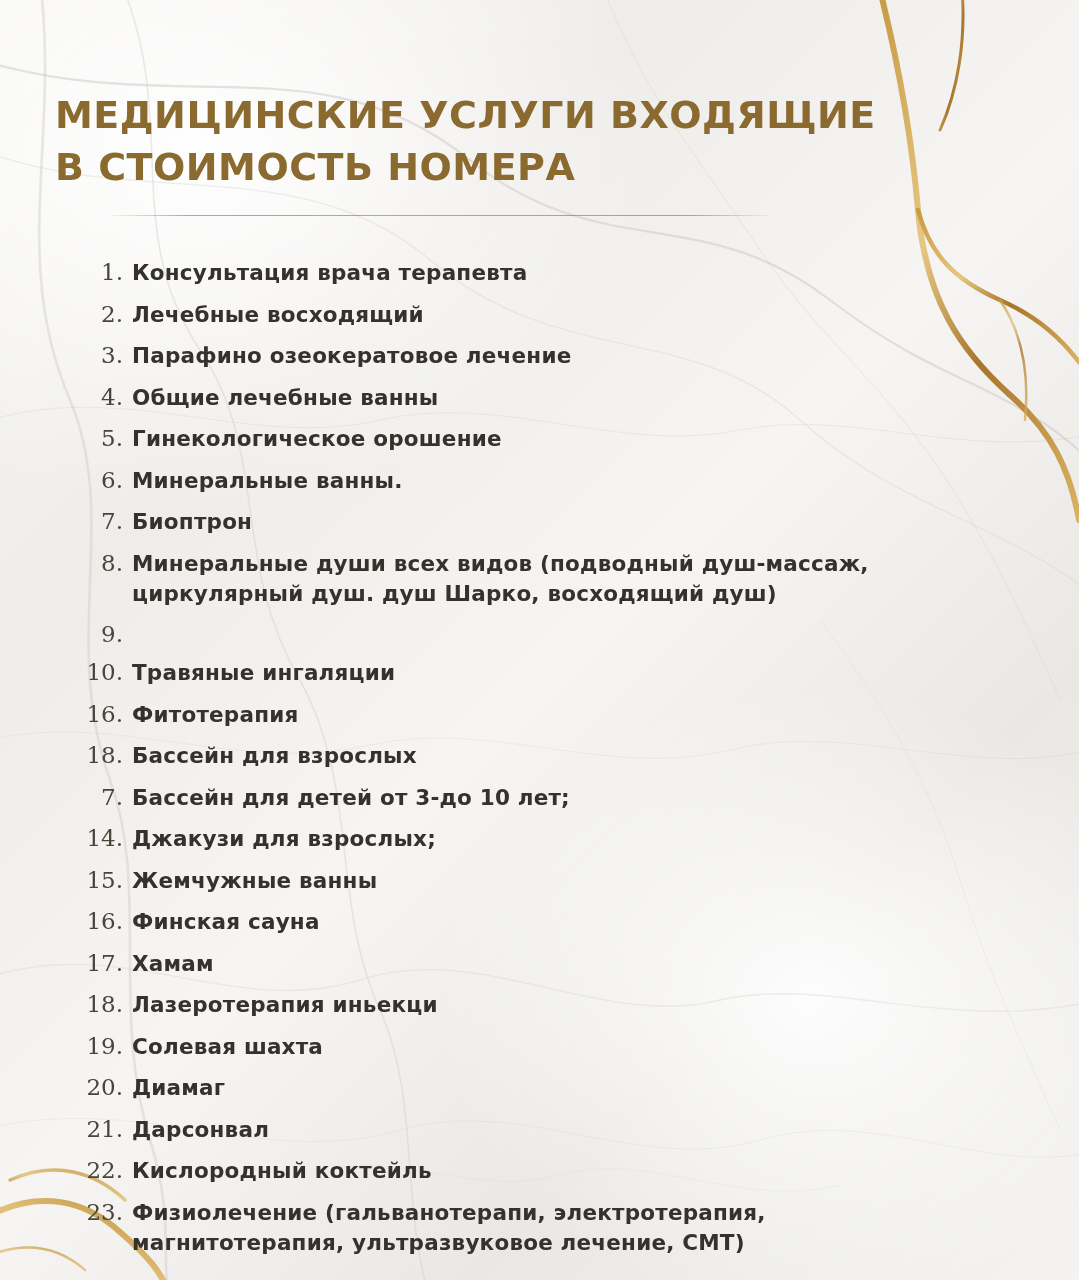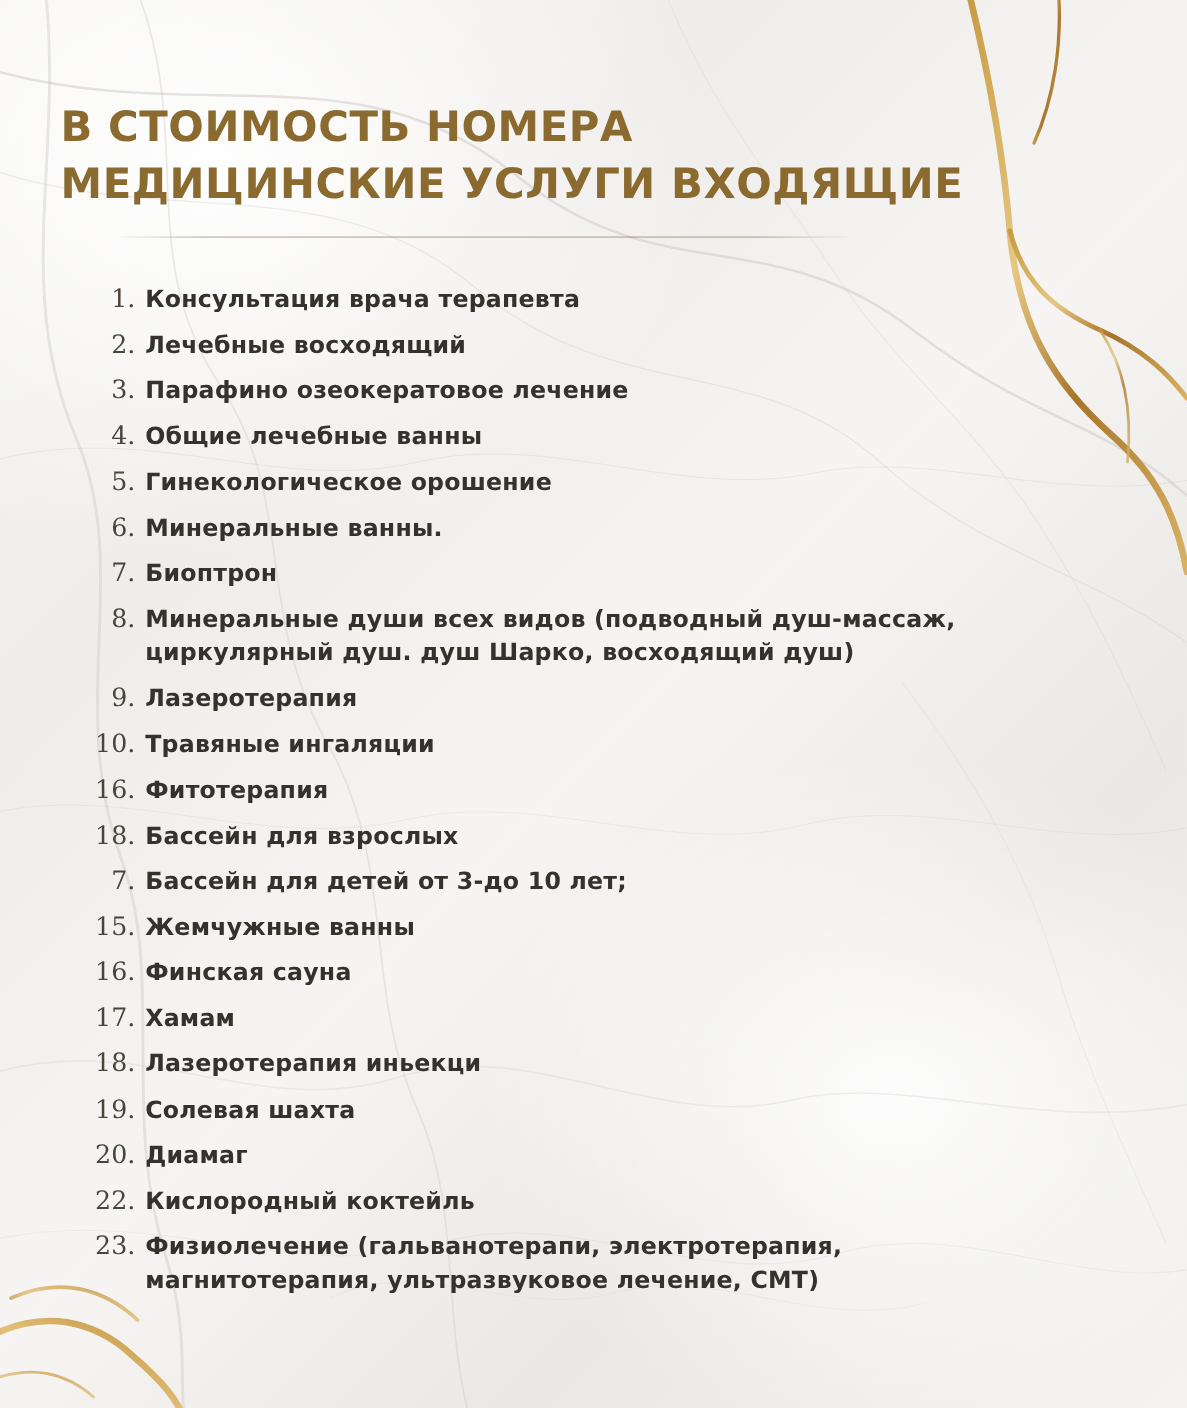--- a/index.html
+++ b/index.html
@@ -154,22 +154,22 @@
         <path d="M-10,1215 C40,1190 85,1200 120,1232 C150,1258 160,1272 168,1290" stroke-width="6"></path>
         <path d="M10,1180 C55,1160 95,1172 125,1200" stroke-width="3.4" stroke-opacity="0.85"></path>
         <path d="M-10,1255 C30,1240 60,1248 85,1270" stroke-width="2.6" stroke-opacity="0.8"></path>
       </g>
     </svg>
   </div>
 
   <div class="content">
 
     <h1 class="title">
+      <span class="title-line">МЕДИЦИНСКИЕ УСЛУГИ ВХОДЯЩИЕ</span>
       <span class="title-line">В СТОИМОСТЬ НОМЕРА</span>
-      <span class="title-line">МЕДИЦИНСКИЕ УСЛУГИ ВХОДЯЩИЕ</span>
     </h1>
 
     <div class="rule"></div>
 
     <ol class="list">
       <li class="list-item">
         <span class="num">1.</span>
         <span class="text">Консультация врача терапевта</span>
       </li>
       <li class="list-item">
@@ -195,39 +195,42 @@
       <li class="list-item">
         <span class="num">7.</span>
         <span class="text">Биоптрон</span>
       </li>
       <li class="list-item">
         <span class="num">8.</span>
         <span class="text">Минеральные души всех видов (подводный душ-массаж, циркулярный душ. душ Шарко, восходящий душ)</span>
       </li>
       <li class="list-item">
         <span class="num">9.</span>
-        <span class="text">Лазеротерапия</span>
       </li>
       <li class="list-item">
         <span class="num">10.</span>
         <span class="text">Травяные ингаляции</span>
       </li>
       <li class="list-item">
         <span class="num">16.</span>
         <span class="text">Фитотерапия</span>
       </li>
       <li class="list-item">
         <span class="num">18.</span>
         <span class="text">Бассейн для взрослых</span>
       </li>
       <li class="list-item">
         <span class="num">7.</span>
         <span class="text">Бассейн для детей от 3-до 10 лет;</span>
       </li>
       <li class="list-item">
+        <span class="num">14.</span>
+        <span class="text">Джакузи для взрослых;</span>
+      </li>
+      <li class="list-item">
         <span class="num">15.</span>
         <span class="text">Жемчужные ванны</span>
       </li>
       <li class="list-item">
         <span class="num">16.</span>
         <span class="text">Финская сауна</span>
       </li>
       <li class="list-item">
         <span class="num">17.</span>
         <span class="text">Хамам</span>
@@ -238,20 +241,24 @@
       </li>
       <li class="list-item">
         <span class="num">19.</span>
         <span class="text">Солевая шахта</span>
       </li>
       <li class="list-item">
         <span class="num">20.</span>
         <span class="text">Диамаг</span>
       </li>
       <li class="list-item">
+        <span class="num">21.</span>
+        <span class="text">Дарсонвал</span>
+      </li>
+      <li class="list-item">
         <span class="num">22.</span>
         <span class="text">Кислородный коктейль</span>
       </li>
       <li class="list-item">
         <span class="num">23.</span>
         <span class="text">Физиолечение (гальванотерапи, электротерапия, магнитотерапия, ультразвуковое лечение, СМТ)</span>
       </li>
     </ol>
 
   </div>

